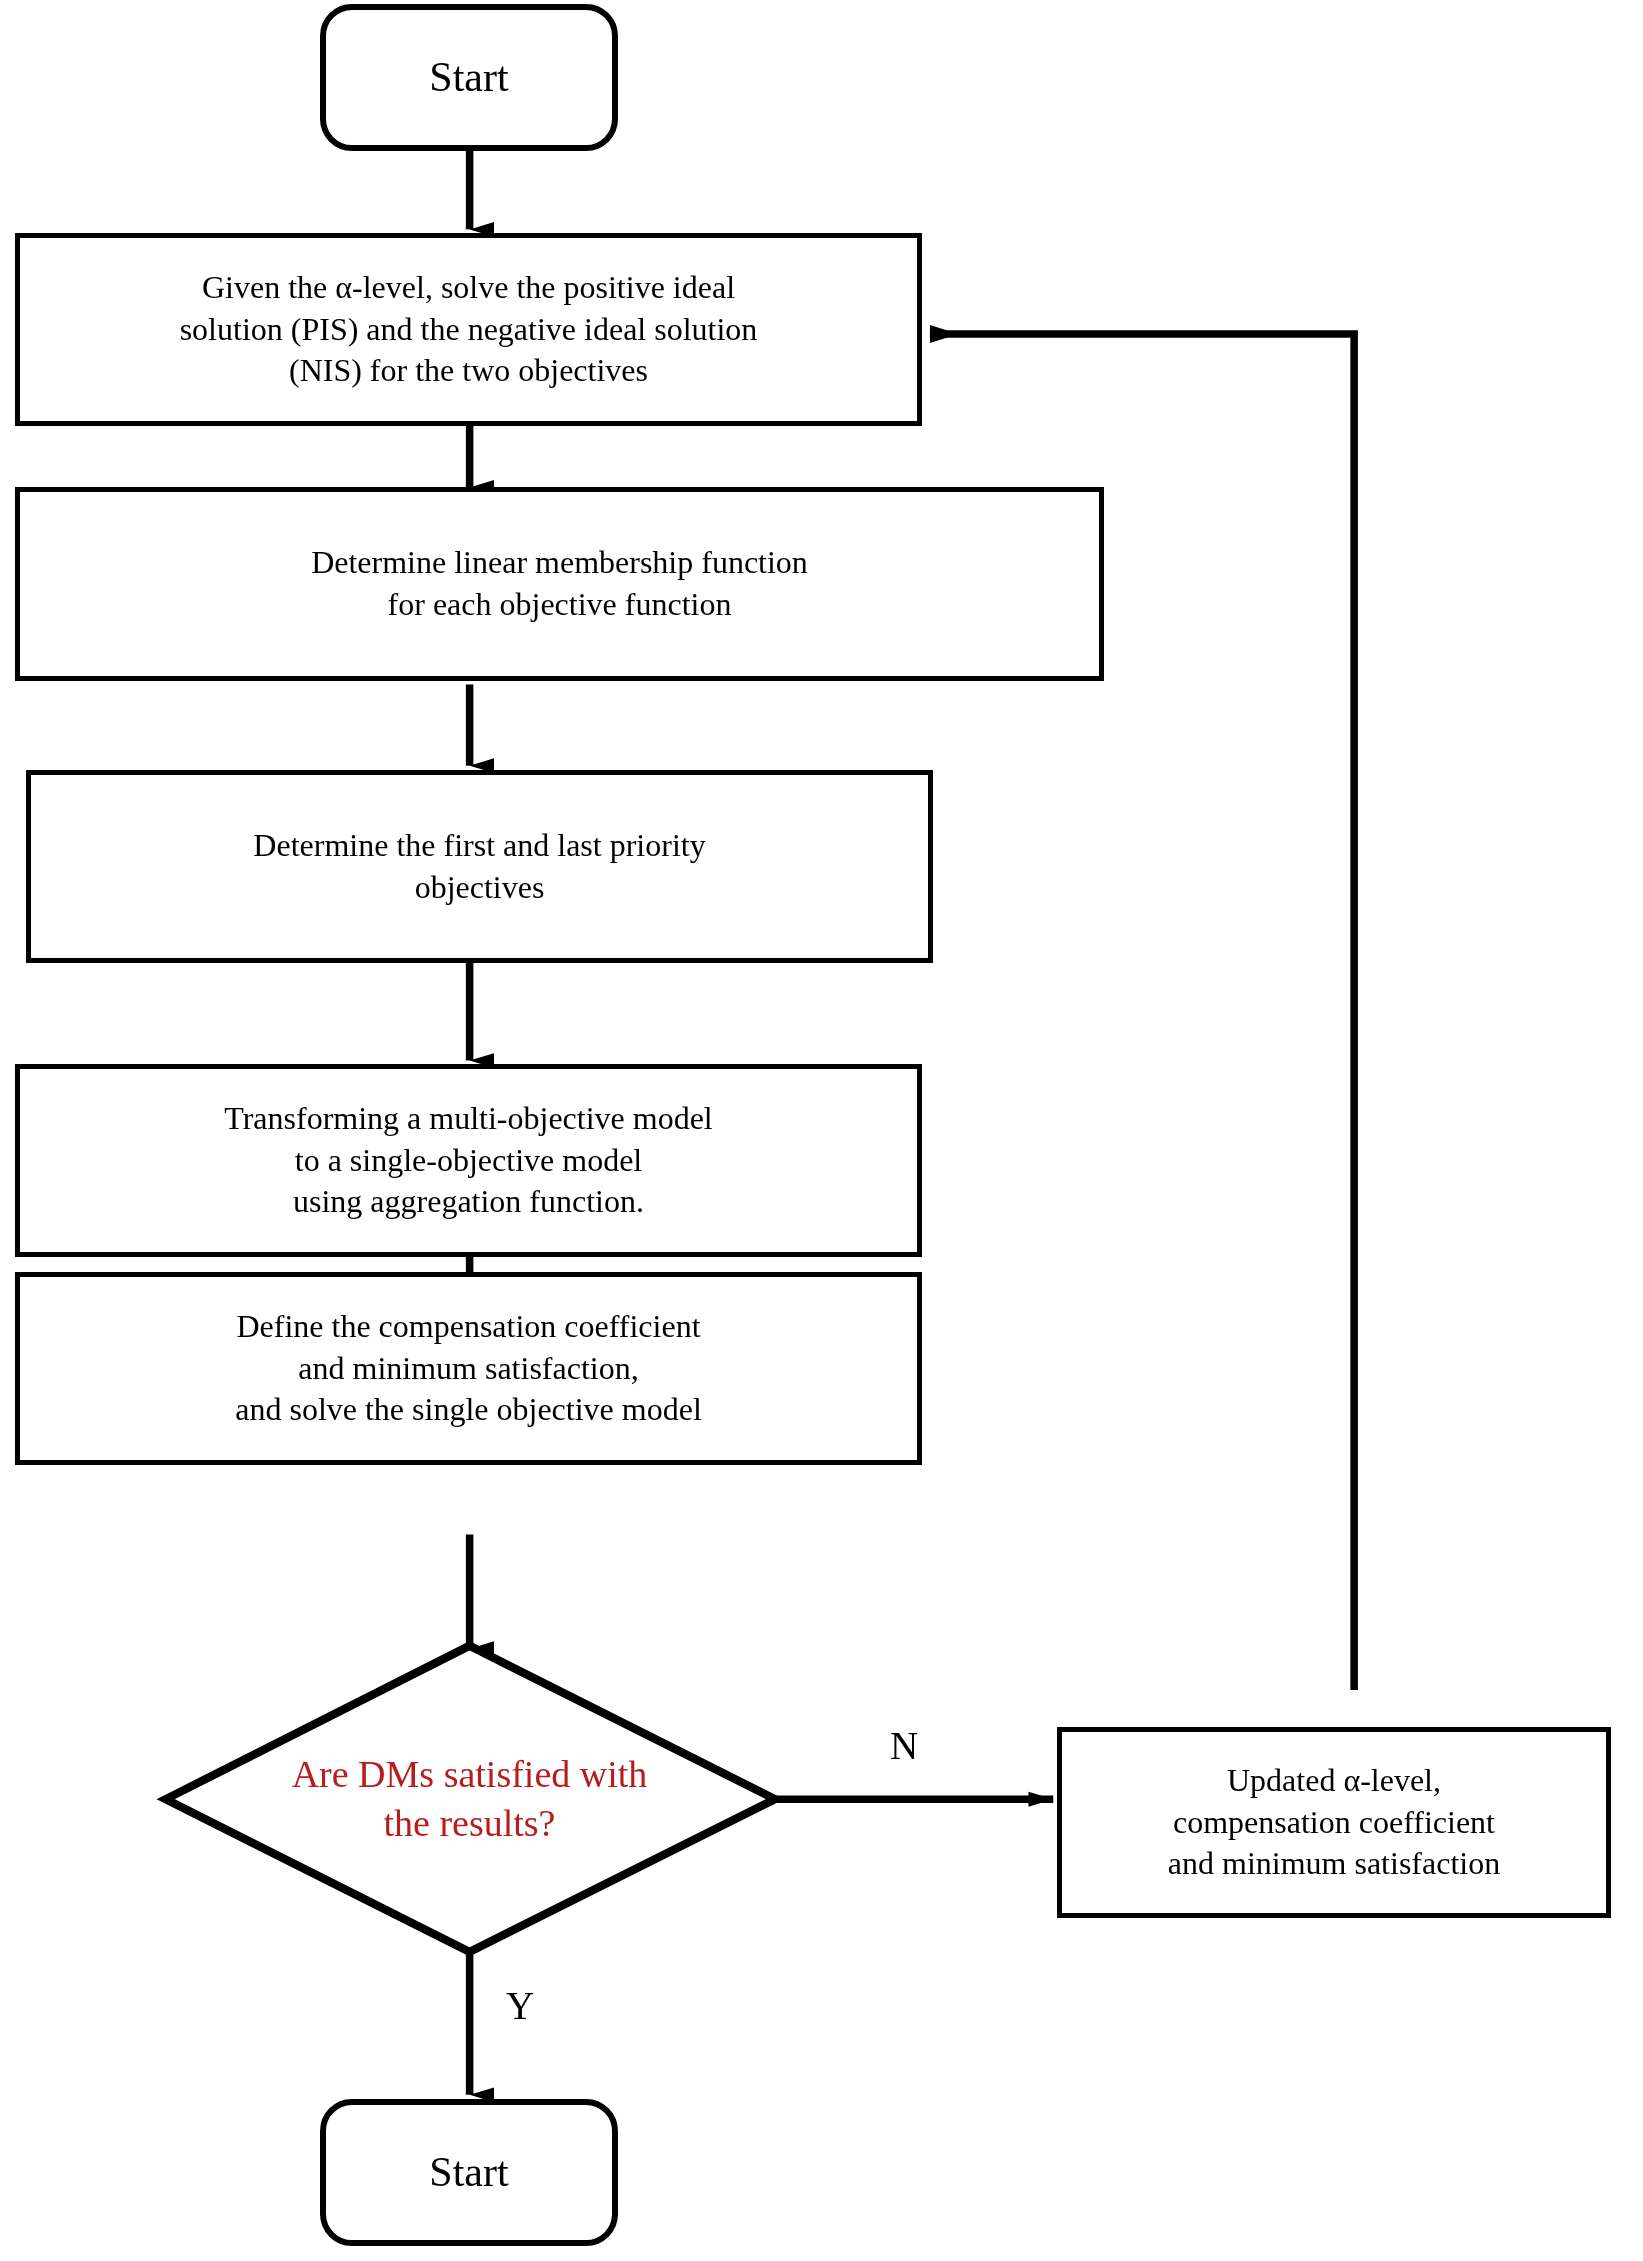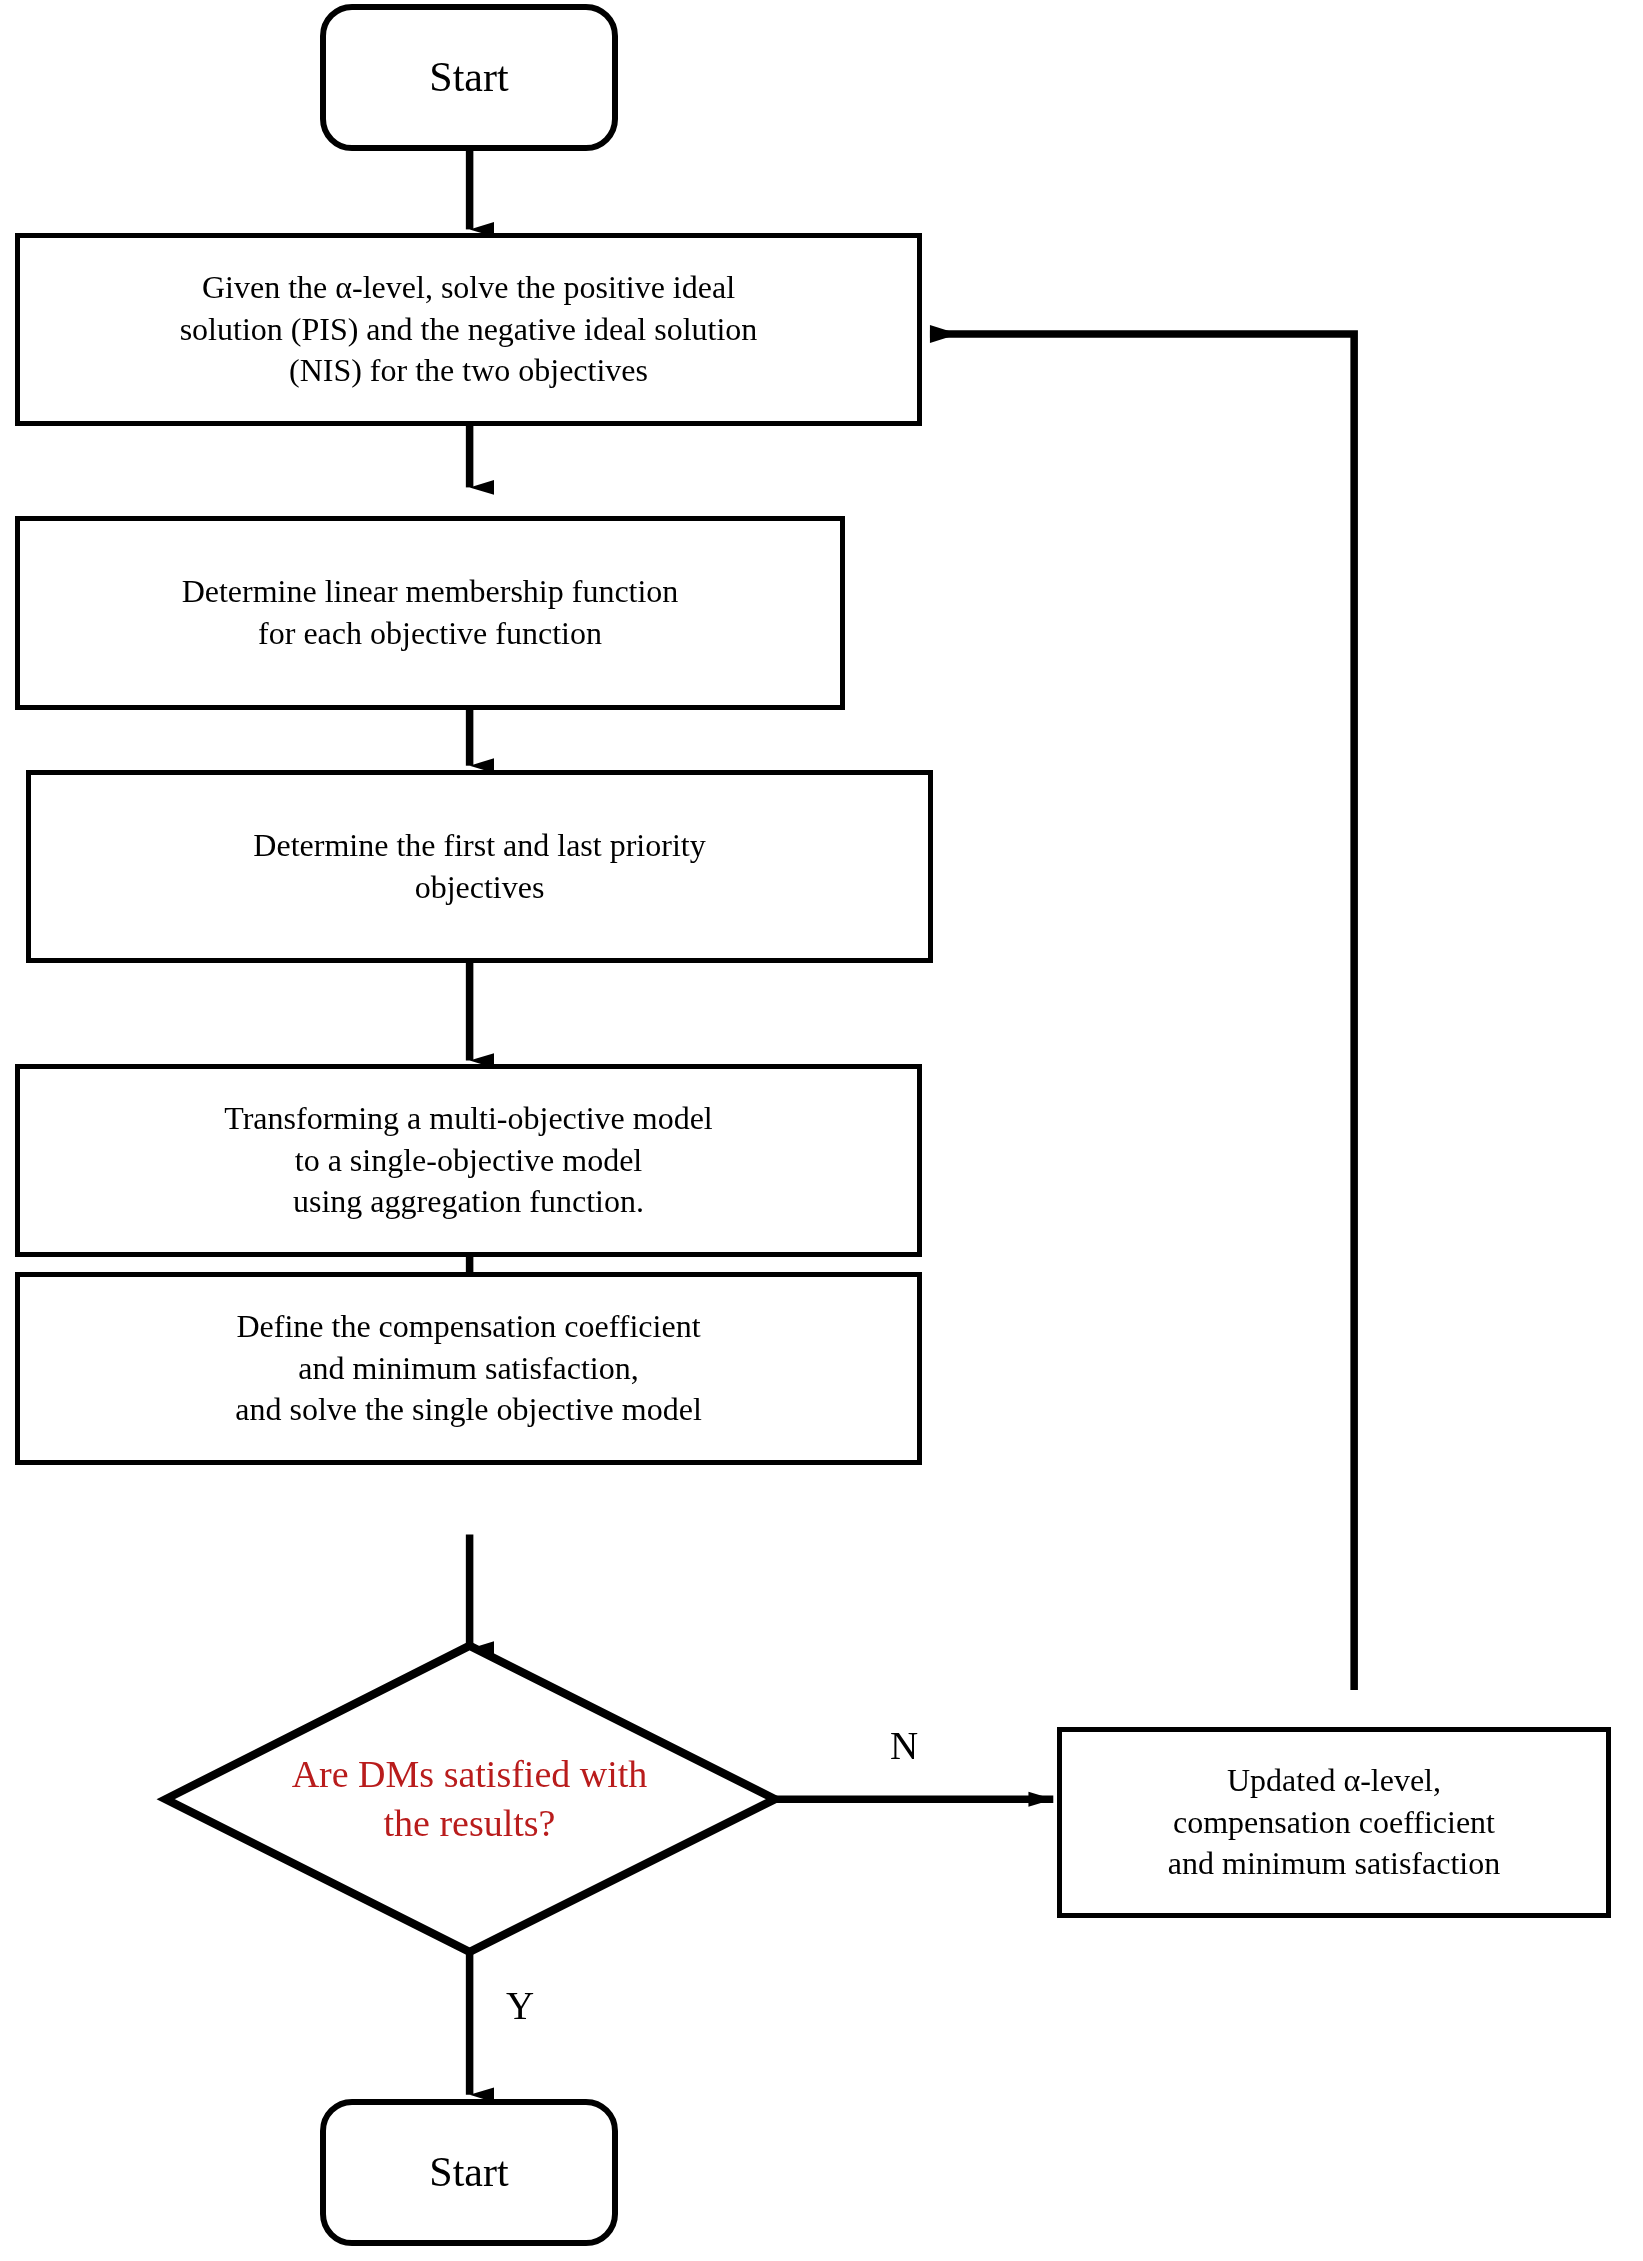--- a/index.html
+++ b/index.html
@@ -119,21 +119,21 @@
   <div class="node term" style="left:320px; top:3.8px; width:298px; height:147px;">
     <span class="txt fs-term">Start</span>
   </div>
 
   <div class="node proc" style="left:15px; top:233px; width:907px; height:193px;">
     <span class="txt fs-proc">Given the α-level, solve the positive ideal
 solution (PIS) and the negative ideal solution
 (NIS) for the two objectives</span>
   </div>
 
-  <div class="node proc" style="left:15px; top:516px; width:830px; height:194px;">
+  <div class="node proc" style="left:15px; top:487px; width:1089px; height:194px;">
     <span class="txt fs-proc">Determine linear membership function
 for each objective function</span>
   </div>
 
   <div class="node proc" style="left:26px; top:770px; width:907px; height:193px;">
     <span class="txt fs-proc">Determine the first and last priority
 objectives</span>
   </div>
 
   <div class="node proc" style="left:15px; top:1064px; width:907px; height:193px;">

